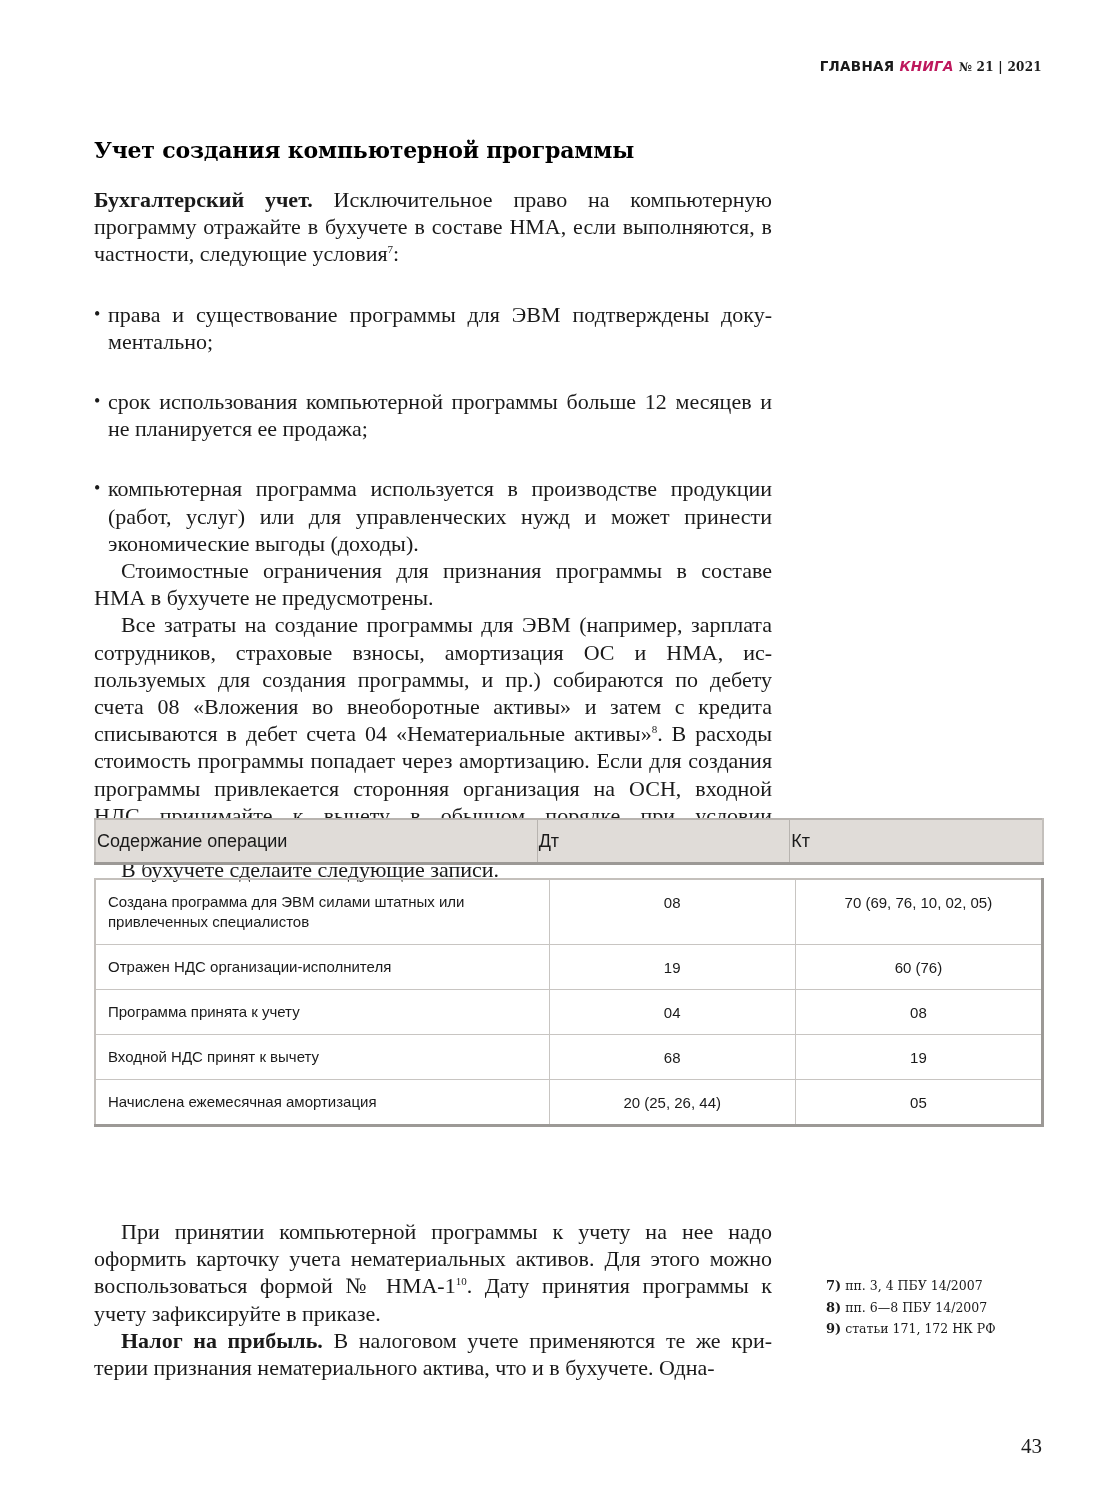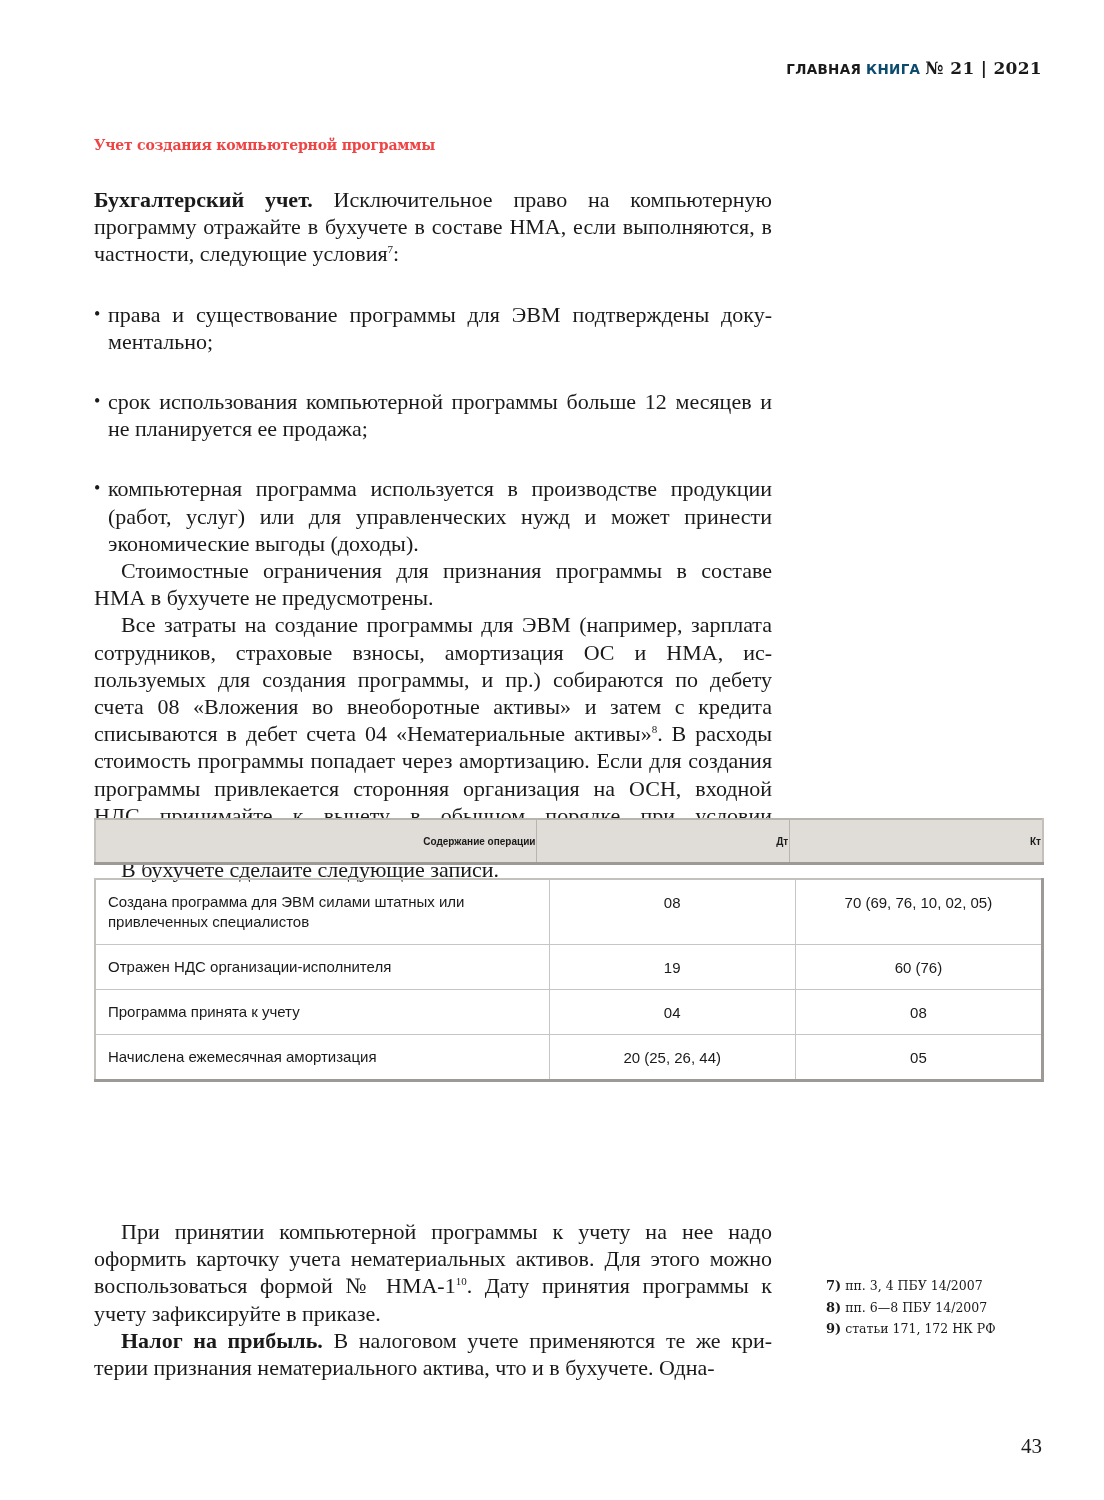--- a/index.html
+++ b/index.html
@@ -1,32 +1,32 @@
 <!DOCTYPE html>
 <html><head>
 <meta charset="utf-8">
 <style>
   html, body { margin: 0; padding: 0; background: #ffffff; }
   body { width: 1104px; height: 1500px; position: relative; overflow: hidden; color: #1a1a1a; }
   .masthead { position: absolute; top: 58px; right: 62px; font-family: "DejaVu Sans", sans-serif; font-weight: bold; font-size: 13.5px; letter-spacing: 0.3px; color: #1a1a1a; }
-  .masthead .brand2 { color: #0c4a6e; }
-  .masthead .issue { font-family: "DejaVu Serif", serif; font-weight: bold; font-size: 17px; }
+  .masthead .brand2 { color: #be185d; font-style: italic; }
+  .masthead .issue { font-family: "DejaVu Serif", serif; font-weight: bold; font-size: 12px; }
   .col { position: absolute; left: 94px; width: 678px; font-family: "Liberation Serif", serif; font-size: 22px; line-height: 27.2px; }
-  h1.title { position: absolute; left: 94px; top: 137px; margin: 0; font-family: "DejaVu Serif", serif; font-size: 14px; font-weight: bold; color: #ef4444; letter-spacing: -0.2px; }
+  h1.title { position: absolute; left: 94px; top: 137px; margin: 0; font-family: "DejaVu Serif", serif; font-size: 22px; font-weight: bold; color: #000000; letter-spacing: -0.2px; }
   p { margin: 0; text-align: justify; }
   p.indent { text-indent: 27px; }
   ul.bullets { list-style: none; margin: 0; padding: 0; }
   ul.bullets li { position: relative; padding-left: 14px; text-align: justify; margin-top: 33px; }
   ul.bullets li::before { content: "•"; position: absolute; left: 0; top: 0; font-size: 18px; }
   sup { font-size: 11px; line-height: 0; vertical-align: super; }
   b { font-weight: bold; }
   .table-wrap { position: absolute; left: 94px; top: 818px; width: 950px; font-family: "Liberation Sans", sans-serif; }
   table { border-collapse: collapse; width: 100%; }
   .thead { background: #e0dcd8; border-top: 2px solid #b8b4b0; border-bottom: 3px solid #9c9996; border-left: 2px solid #c4c0bc; border-right: 2px solid #c4c0bc; }
-  .thead td { height: 40px; font-weight: bold; font-size: 10px; text-align: right; border-right: 1px solid #b8b4b0; color: #1a1a1a; }
+  .thead td { height: 40px; font-weight: normal; font-size: 18px; text-align: left; border-right: 1px solid #b8b4b0; color: #1a1a1a; }
   .thead td:last-child { border-right: none; }
   .gap { height: 13px; }
   .tbody { border: 2px solid #c4c0bc; border-bottom: 3px solid #9c9996; border-right: 3px solid #9c9996; }
   .tbody td { border-bottom: 1px solid #c8c5c2; border-right: 1px solid #c8c5c2; font-size: 15px; color: #1a1a1a; }
   .tbody td.desc { padding: 12px 12px; line-height: 20px; }
   .tbody td.num { text-align: center; font-weight: normal; vertical-align: middle; }
   .tbody tr.tall td.num { vertical-align: top; padding-top: 14px; }
   .tbody td:last-child { border-right: none; }
   .tbody tr:last-child td { border-bottom: none; }
   .c1 { width: 442px; } .c2 { width: 252px; } .c3 { width: 252px; }
@@ -80,20 +80,25 @@
       <td class="desc c1">Отражен НДС организации-исполнителя</td>
       <td class="num c2">19</td>
       <td class="num c3">60 (76)</td>
     </tr>
     <tr style="height:45px;">
       <td class="desc c1">Программа принята к учету</td>
       <td class="num c2">04</td>
       <td class="num c3">08</td>
     </tr>
     <tr style="height:44px;">
+      <td class="desc c1">Входной НДС принят к вычету</td>
+      <td class="num c2">68</td>
+      <td class="num c3">19</td>
+    </tr>
+    <tr style="height:44px;">
       <td class="desc c1">Начислена ежемесячная амортизация</td>
       <td class="num c2">20 (25, 26, 44)</td>
       <td class="num c3">05</td>
     </tr>
   </tbody>
     </table>
 </div>
 
 <div class="col" style="top:1218px;">
   <p class="indent"><span>При принятии компьютерной программы к учету на нее надо оформить карточку учета нематериальных активов. Для этого мож­но воспользоваться формой № НМА-1</span><sup>10</sup><span>. Дату принятия программы к учету зафиксируйте в приказе.</span></p>

